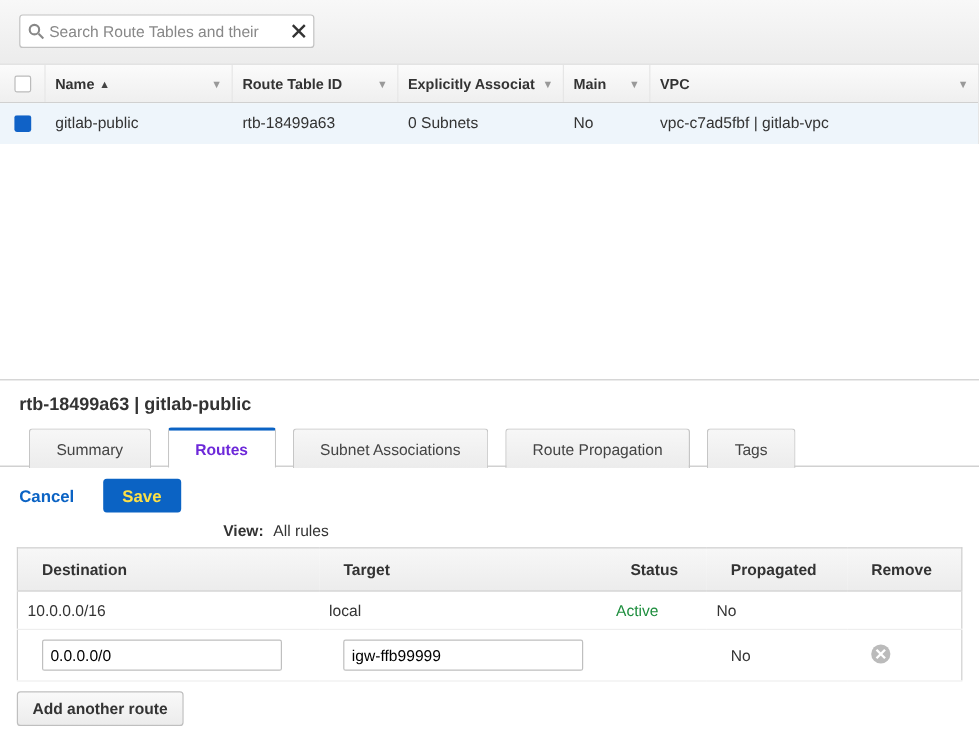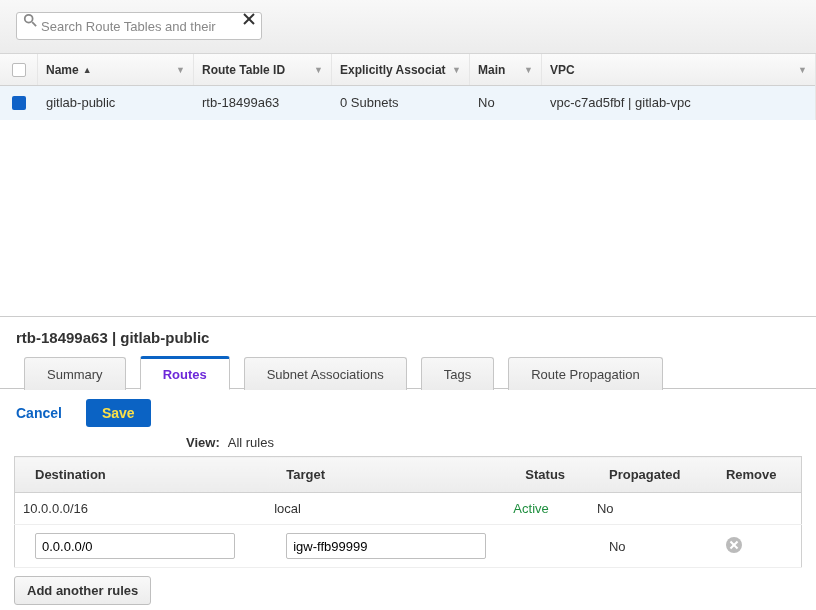--- a/index.html
+++ b/index.html
@@ -15,20 +15,21 @@
 
   
   .search-bar {
     background: linear-gradient(#f8f8f8, #ececec);
     border-bottom: 1px solid #d5d5d5;
     padding: 12px 16px 10px;
     height: 54px;
   }
   .search-box {
     display: inline-flex;
+    align-items: center;
     width: 246px;
     height: 28px;
     background: #fff;
     border: 1px solid #c2c2c2;
     border-radius: 3px;
     padding: 0 6px;
   }
   .search-box input {
     border: none; outline: none;
     flex: 1;
@@ -316,22 +317,22 @@
   </div>
 </div>
 
 <div class="detail-area">
   <div class="detail-title">rtb-18499a63 | gitlab-public</div>
 
   <div class="tab-row">
     <div class="tab">Summary</div>
     <div class="tab active">Routes</div>
     <div class="tab">Subnet Associations</div>
+    <div class="tab">Route Propagation</div>
     <div class="tab">Tags</div>
-    <div class="tab">Route Propagation</div>
   </div>
 
   <div class="action-row">
     <span class="link-btn">Cancel</span>
     <button class="primary-btn">Save</button>
   </div>
 
   <div class="view-row">
     <span class="lbl">View:</span>
     <span>All rules</span>
@@ -366,14 +367,14 @@
           <td></td>
           <td>No</td>
           <td>
             <span class="remove-icon"></span>
           </td>
         </tr>
       </tbody>
     </table>
   </div>
 
-  <button class="add-route-btn">Add another rules</button>
+  <button class="add-route-btn">Add another route</button>
 </div>
 
 </body></html>

